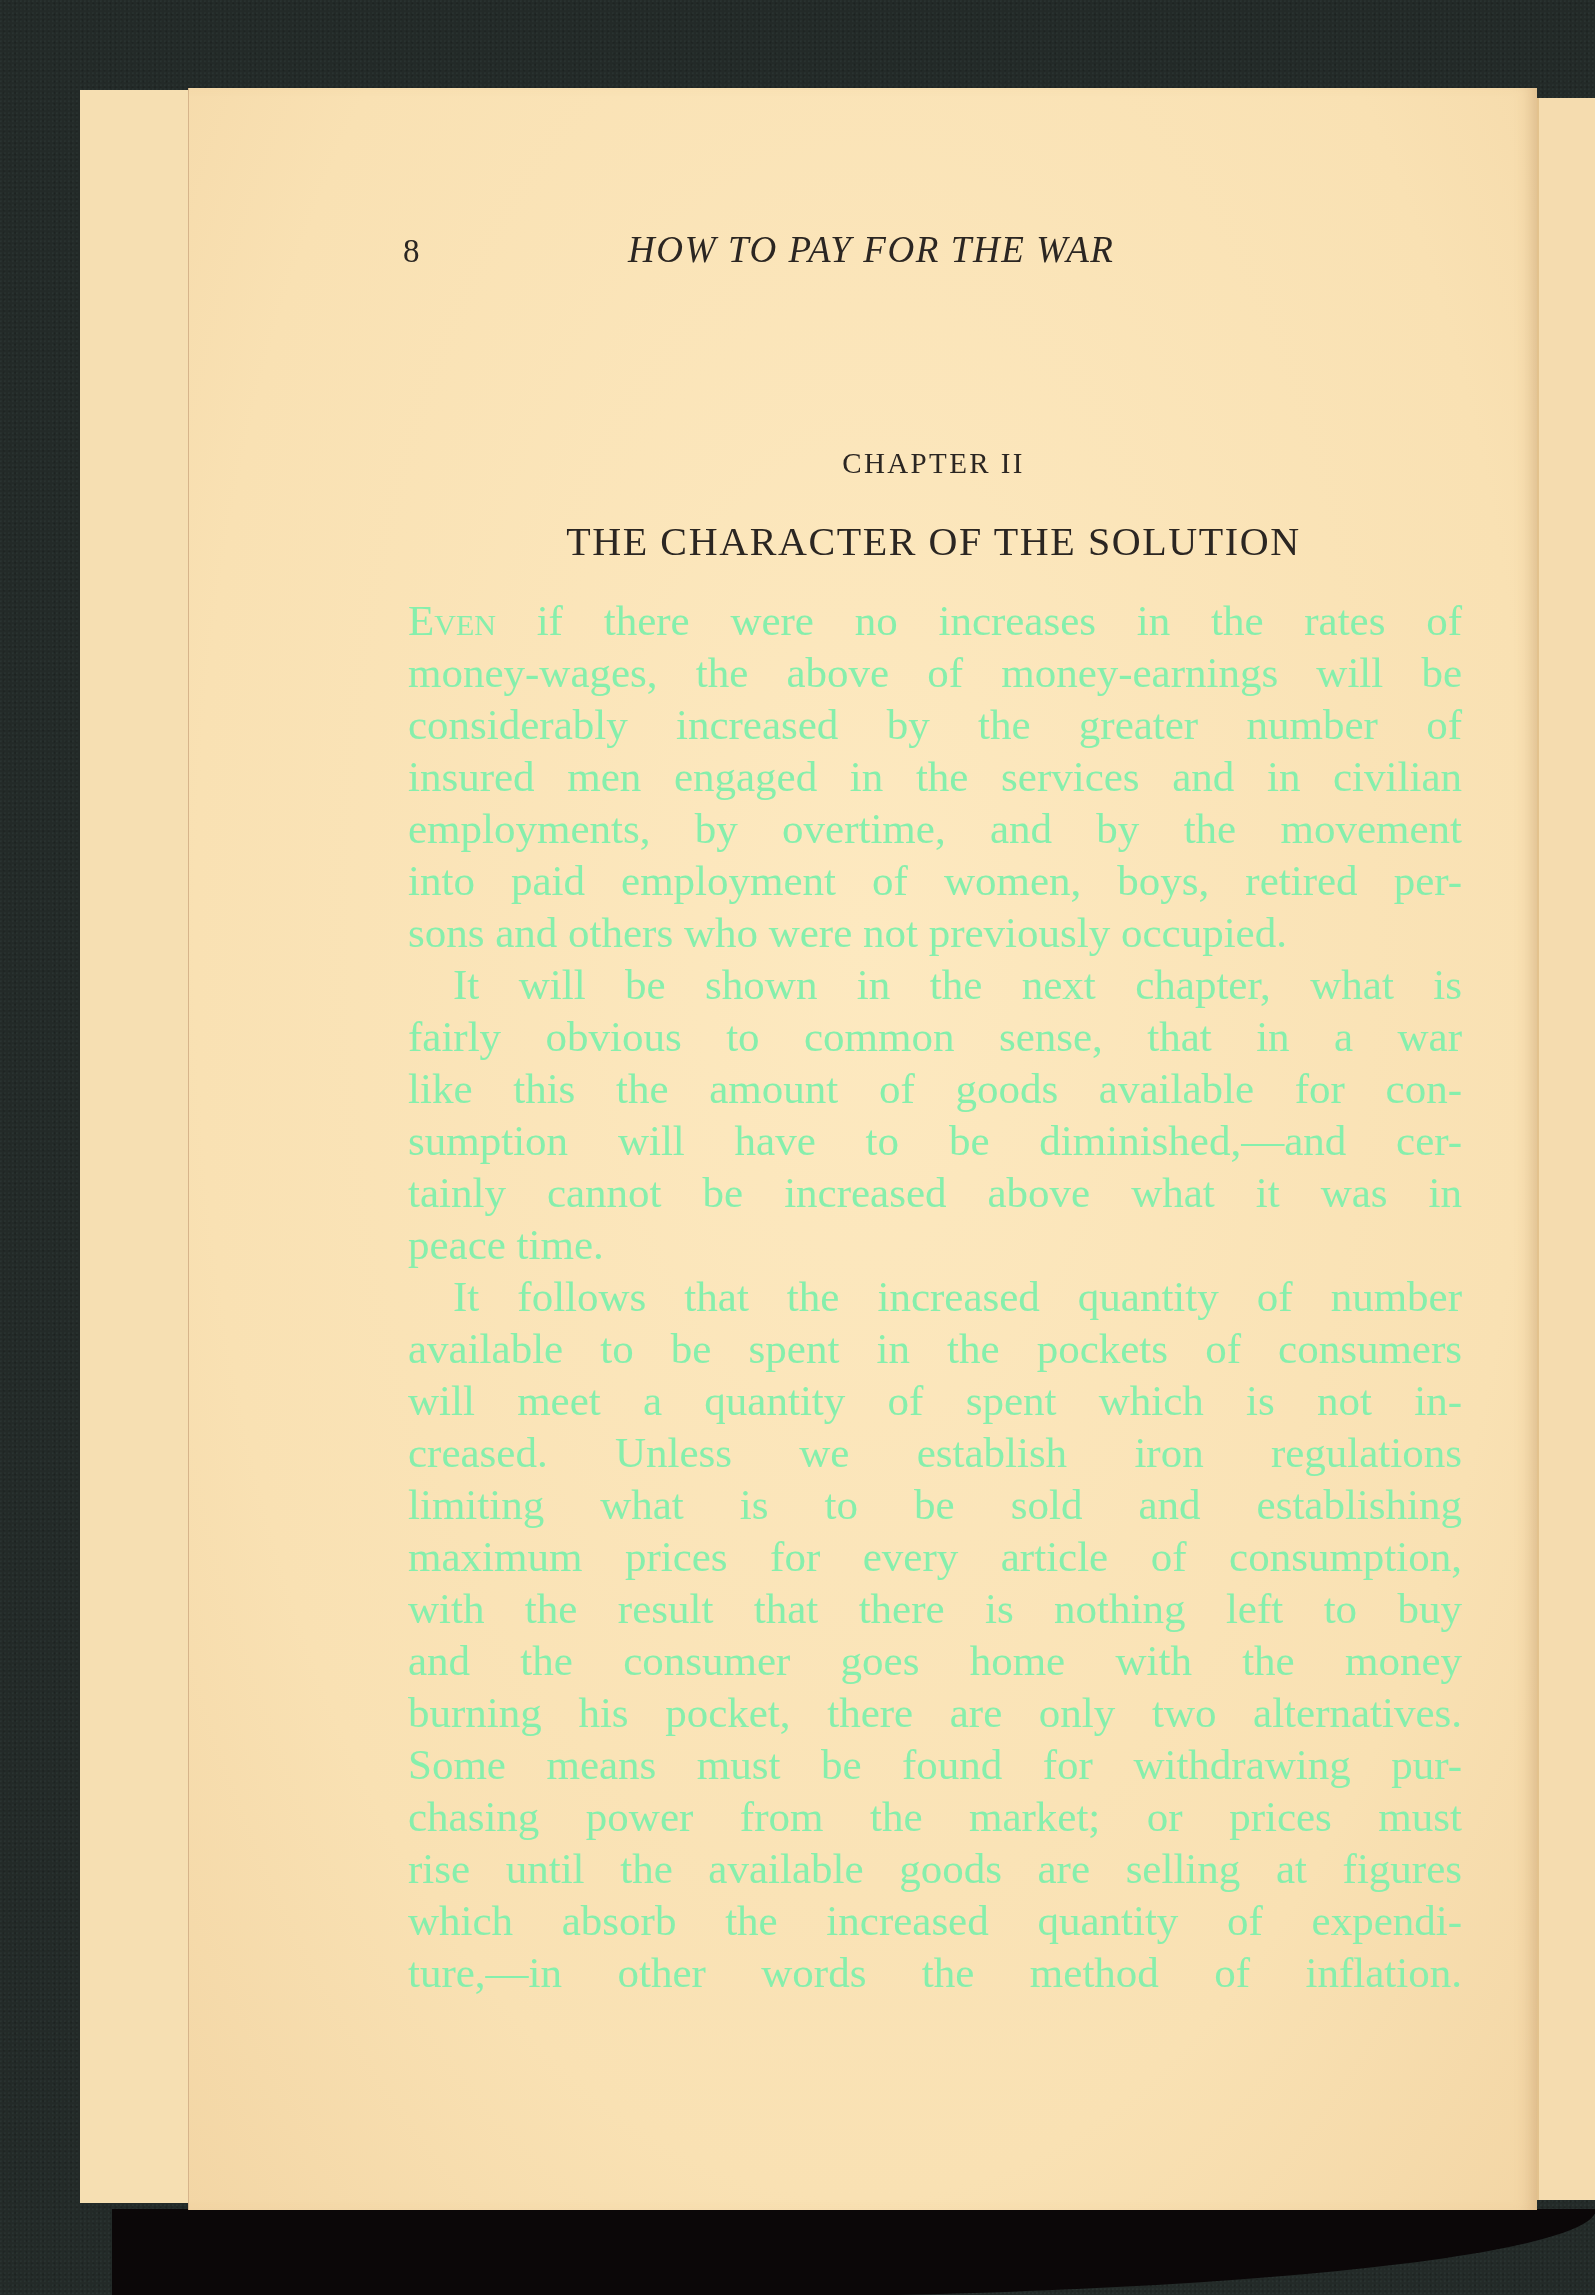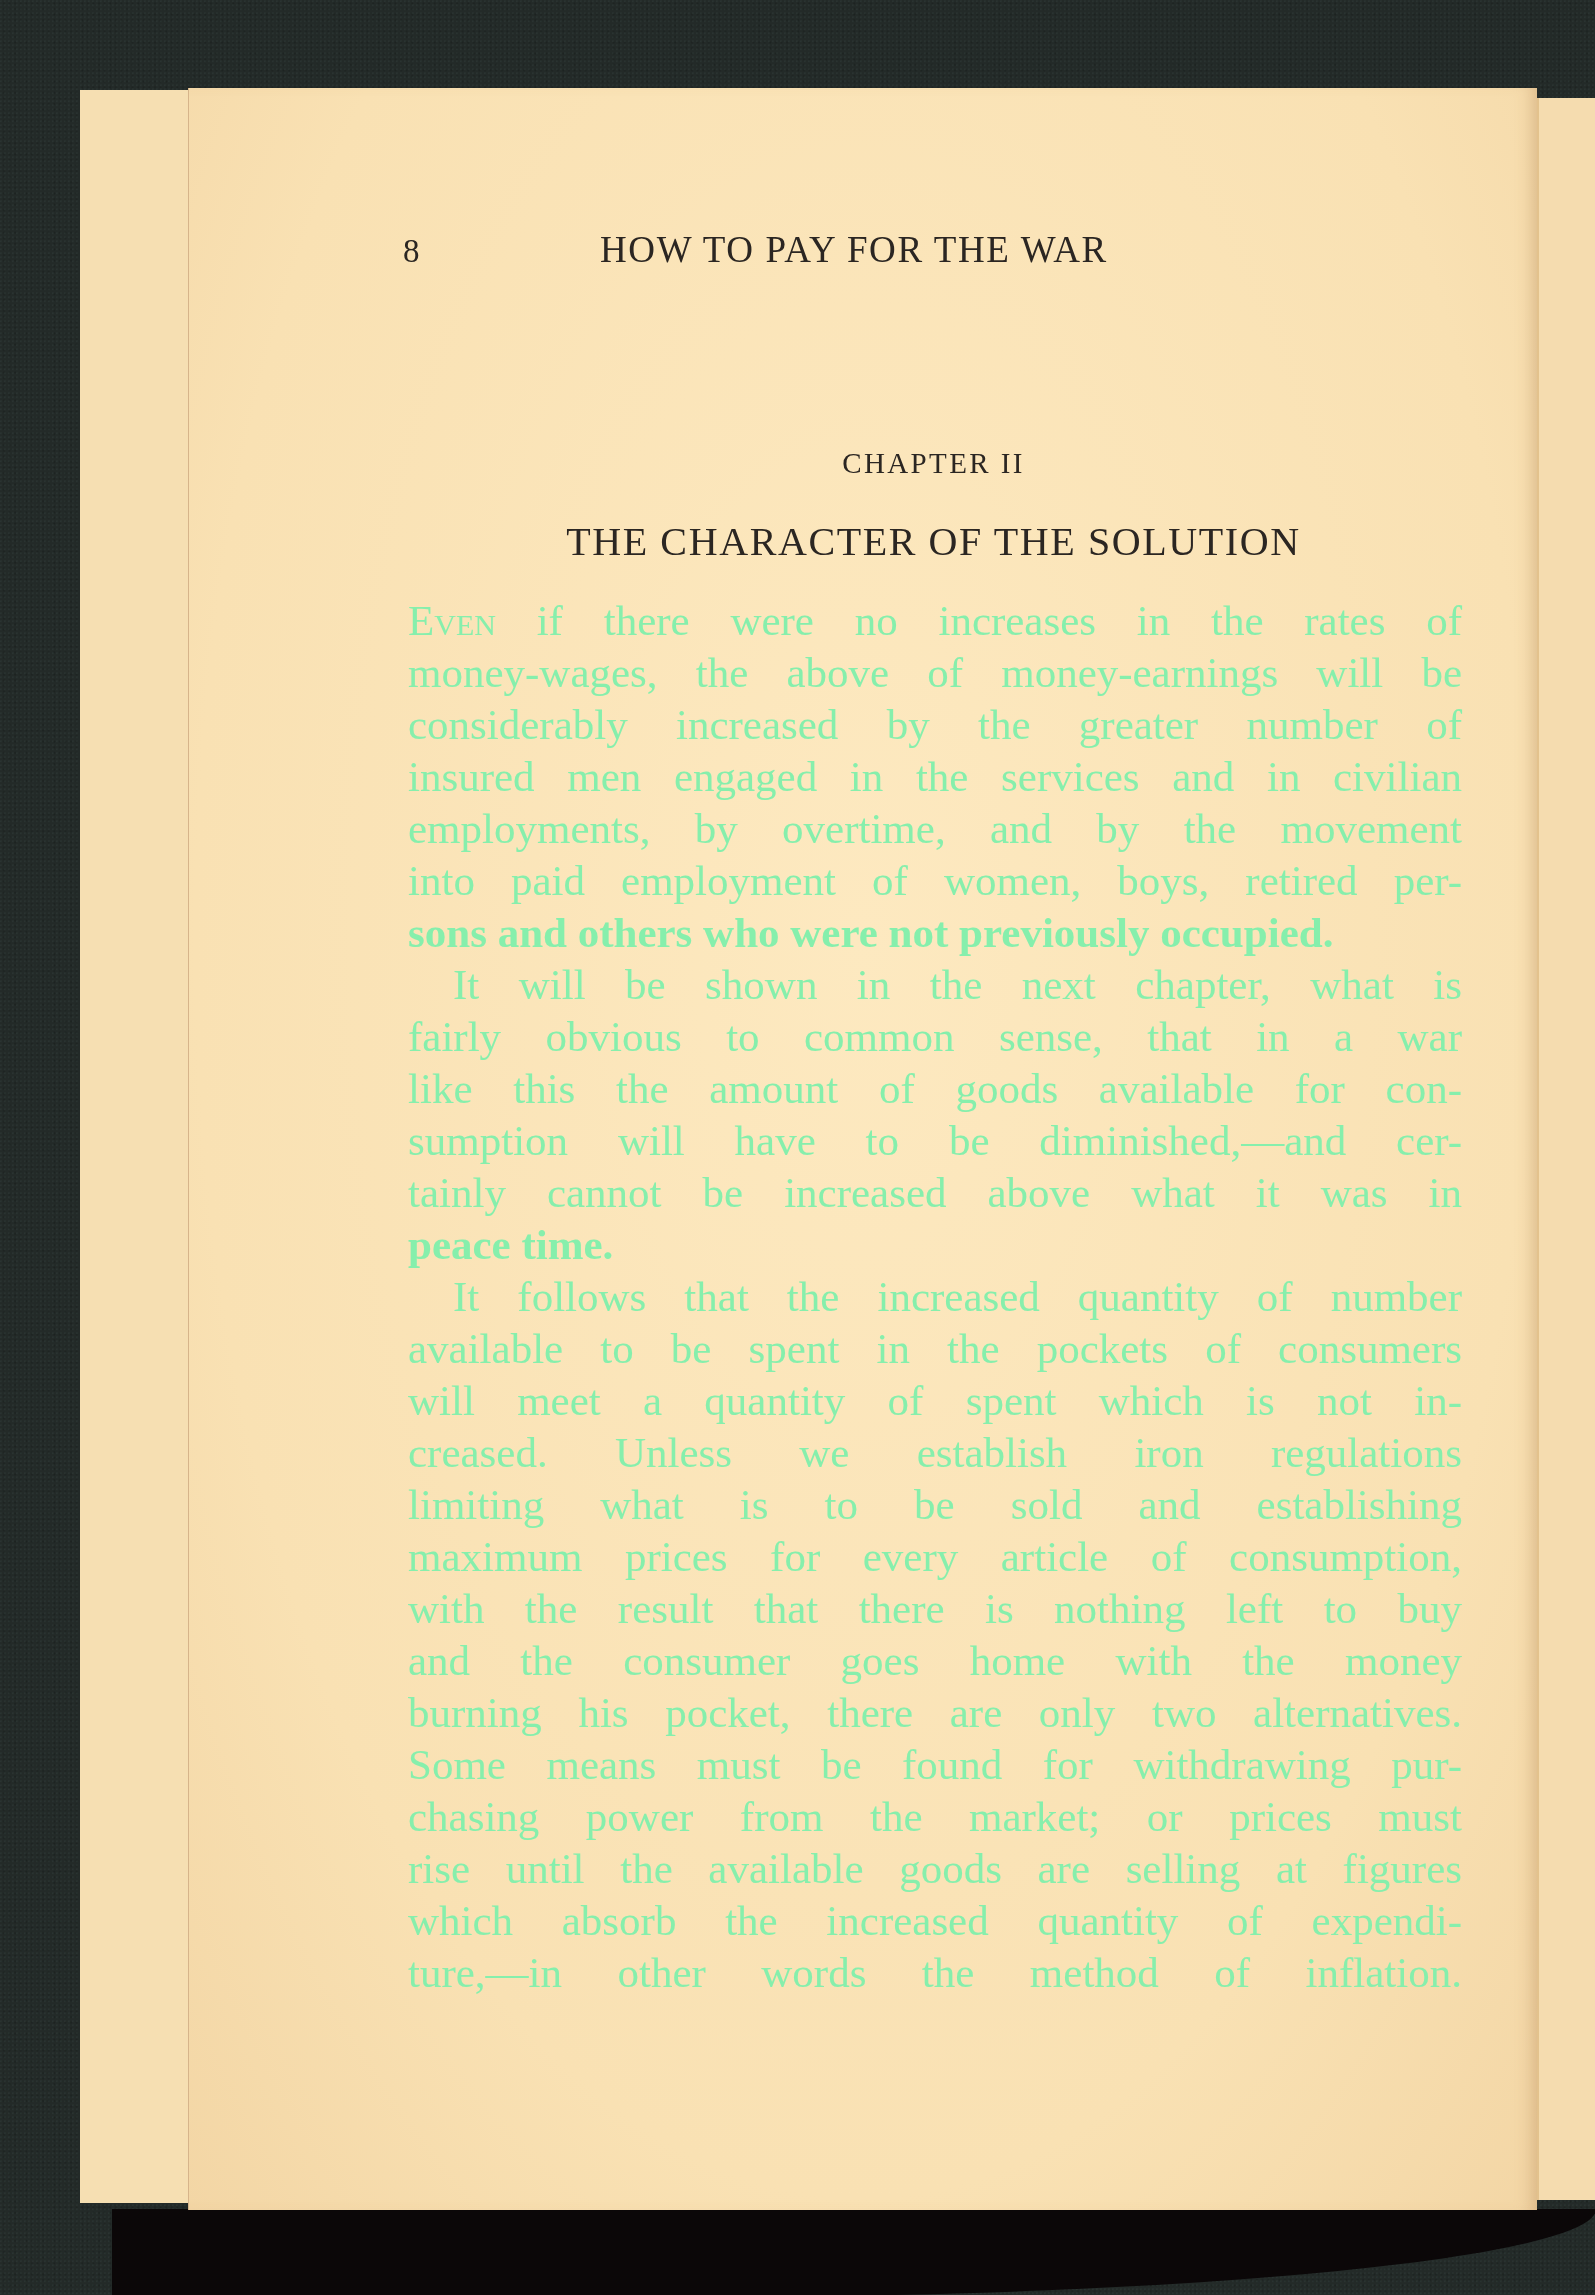--- a/index.html
+++ b/index.html
@@ -39,39 +39,39 @@
     border-left: 2.4px solid #e3c28d;
   }
   .running-head {
     position: absolute; top: 225px; left: 0; width: 1595px; height: 48px;
     color: #2b2622;
   }
   .folio {
     position: absolute; left: 403px; top: 8px; font-size: 33px;
   }
   .head-title {
-    position: absolute; left: 600px; top: 3.2px; font-size: 37px; letter-spacing: 1.6px;
+    position: absolute; left: 628px; top: 3.2px; font-size: 37px; letter-spacing: 1.6px; font-style: italic;
   }
   .chapter-label {
     position: absolute; top: 447px; left: 408px; width: 1051px; text-align: center;
     font-size: 29px; letter-spacing: 2.4px; color: #2b2622;
   }
   .chapter-title {
     position: absolute; top: 518px; left: 408px; width: 1051px; text-align: center;
     font-size: 40px; letter-spacing: 1.6px; color: #2b2622;
   }
   .body-text {
     position: absolute; top: 595px; left: 408px; width: 1054px;
     color: #86efac; font-size: 43px; line-height: 52px;
   }
   .line {
     display: block; white-space: nowrap; text-align: justify; text-align-last: justify;
     height: 52px;
   }
-  .line.last { text-align-last: left; font-weight: bold; }
+  .line.last { text-align-last: left; }
   .line.indent { padding-left: 45px; }
   .smallcaps { font-variant: small-caps; }
 </style>
 </head>
 <body>
 
 <div class="shadow"></div>
 
 <div class="book">
   <div class="stack-edge" style="left:0; width:24px;"></div>

